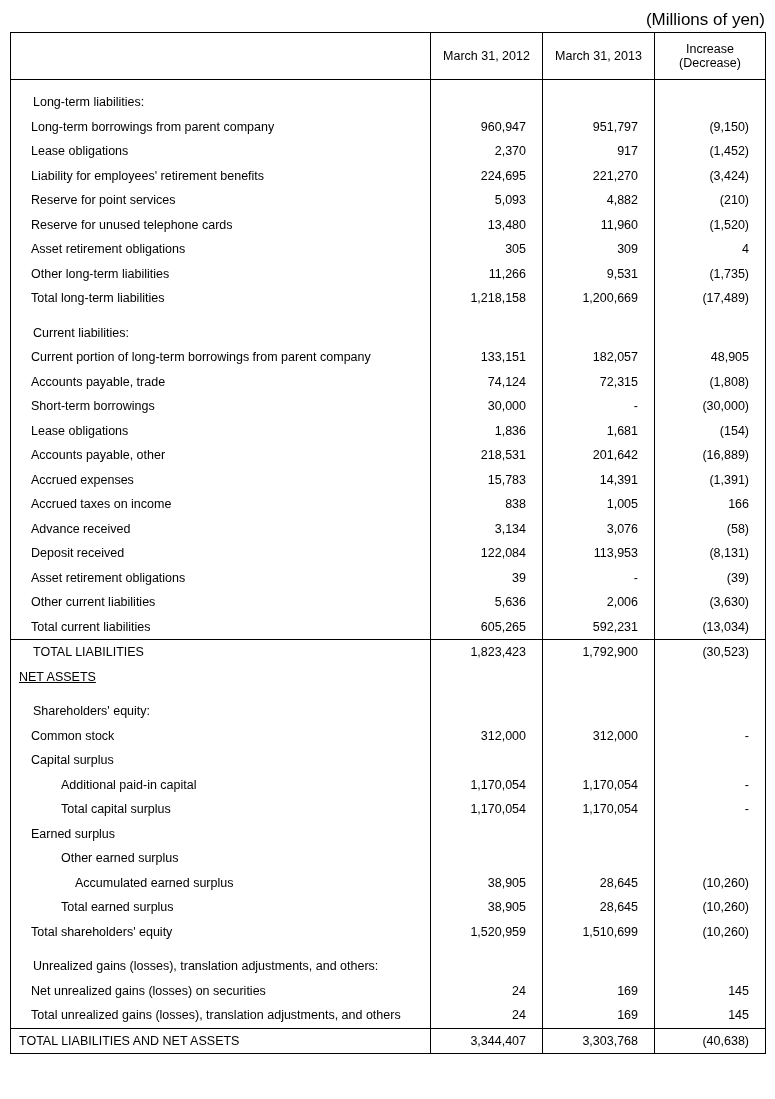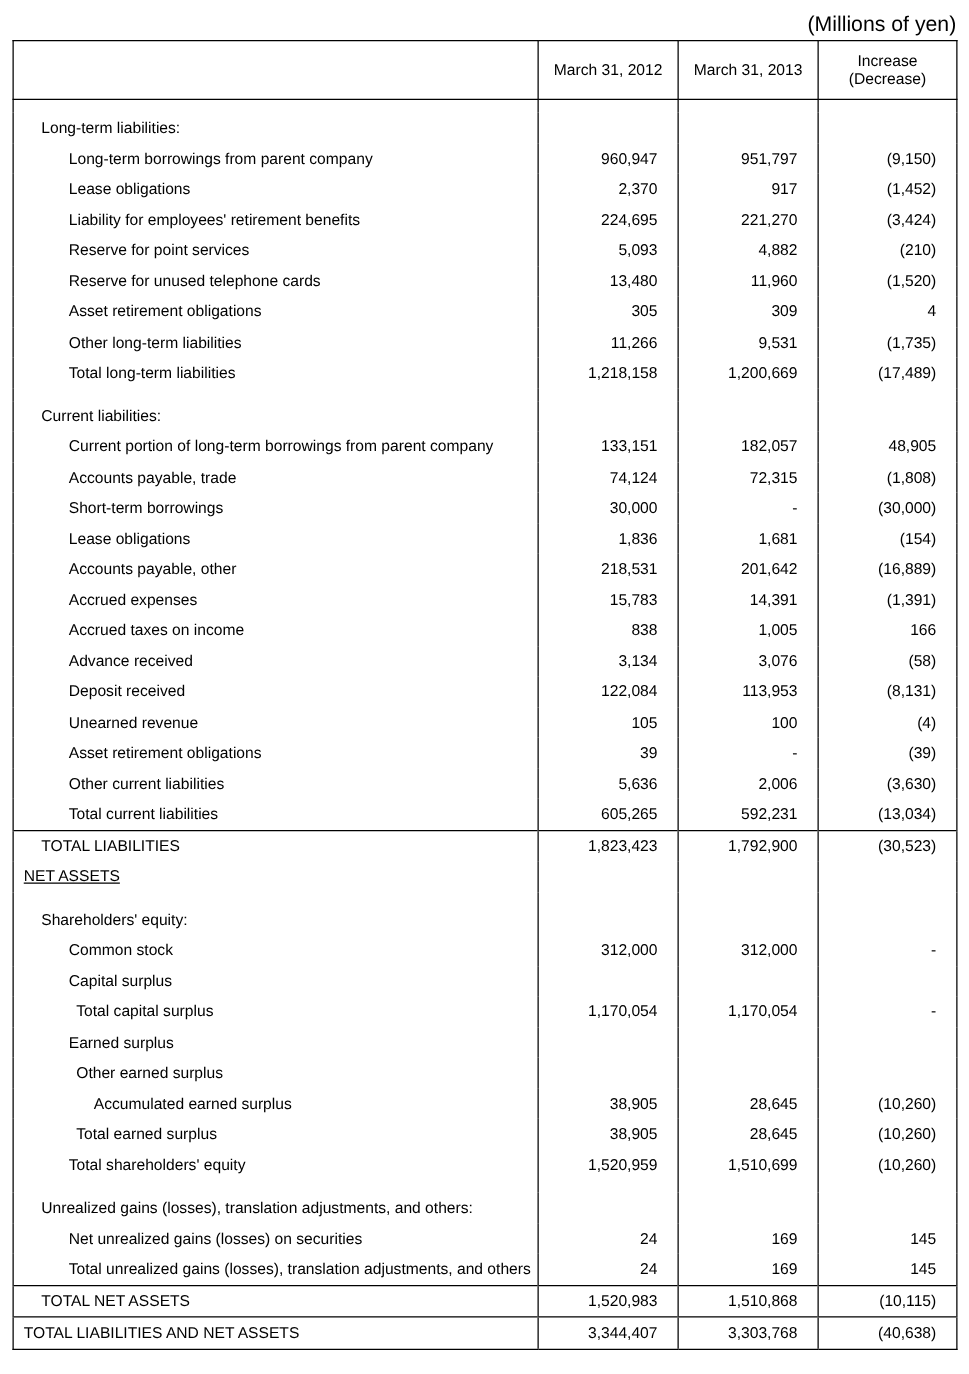--- a/index.html
+++ b/index.html
@@ -50,21 +50,21 @@
 .num.last{
   border-right:1px solid #000;
 }
 tr.spacer td{
   height:10px;
   border-left:1px solid #000;
 }
 tr.spacer td.num.last{border-right:1px solid #000;}
 .ind0{padding-left:8px;}
 .ind1{padding-left:22px;}
-.ind2{padding-left:44px;}
+.ind2{padding-left:20px;}
 .ind3{padding-left:50px;}
 .ind4{padding-left:64px;}
 .section{text-decoration:underline;}
 tr.ruled td{border-top:1px solid #000;}
 tr.bottom td{border-bottom:1px solid #000;}
 </style>
 </head>
 <body>
 
 <div class="units">(Millions of yen)</div>
@@ -208,26 +208,20 @@
         <td class="num">3,076</td>
         <td class="num last">(58)</td>
       </tr>
       <tr>
         <td class="label-cell ind2">Deposit received</td>
         <td class="num">122,084</td>
         <td class="num">113,953</td>
         <td class="num last">(8,131)</td>
       </tr>
       <tr>
-        <td class="label-cell ind2">Unearned revenue</td>
-        <td class="num">105</td>
-        <td class="num">100</td>
-        <td class="num last">(4)</td>
-      </tr>
-      <tr>
         <td class="label-cell ind2">Asset retirement obligations</td>
         <td class="num">39</td>
         <td class="num">-</td>
         <td class="num last">(39)</td>
       </tr>
       <tr>
         <td class="label-cell ind2">Other current liabilities</td>
         <td class="num">5,636</td>
         <td class="num">2,006</td>
         <td class="num last">(3,630)</td>
@@ -268,20 +262,26 @@
         <td class="num">312,000</td>
         <td class="num last">-</td>
       </tr>
       <tr>
         <td class="label-cell ind2">Capital surplus</td>
         <td class="num"></td>
         <td class="num"></td>
         <td class="num last"></td>
       </tr>
       <tr>
+        <td class="label-cell ind3">Additional paid-in capital</td>
+        <td class="num">1,170,054</td>
+        <td class="num">1,170,054</td>
+        <td class="num last">-</td>
+      </tr>
+      <tr>
         <td class="label-cell ind3">Total capital surplus</td>
         <td class="num">1,170,054</td>
         <td class="num">1,170,054</td>
         <td class="num last">-</td>
       </tr>
       <tr>
         <td class="label-cell ind2">Earned surplus</td>
         <td class="num"></td>
         <td class="num"></td>
         <td class="num last"></td>
@@ -326,26 +326,20 @@
         <td class="label-cell ind2">Net unrealized gains (losses) on securities</td>
         <td class="num">24</td>
         <td class="num">169</td>
         <td class="num last">145</td>
       </tr>
       <tr>
         <td class="label-cell ind2">Total unrealized gains (losses), translation adjustments, and others</td>
         <td class="num">24</td>
         <td class="num">169</td>
         <td class="num last">145</td>
-      </tr>
-      <tr class="ruled">
-        <td class="label-cell ind1">TOTAL NET ASSETS</td>
-        <td class="num">1,520,983</td>
-        <td class="num">1,510,868</td>
-        <td class="num last">(10,115)</td>
       </tr>
       <tr class="ruled bottom">
         <td class="label-cell ind0">TOTAL LIABILITIES AND NET ASSETS</td>
         <td class="num">3,344,407</td>
         <td class="num">3,303,768</td>
         <td class="num last">(40,638)</td>
       </tr>
     </tbody>
 </table>
 

